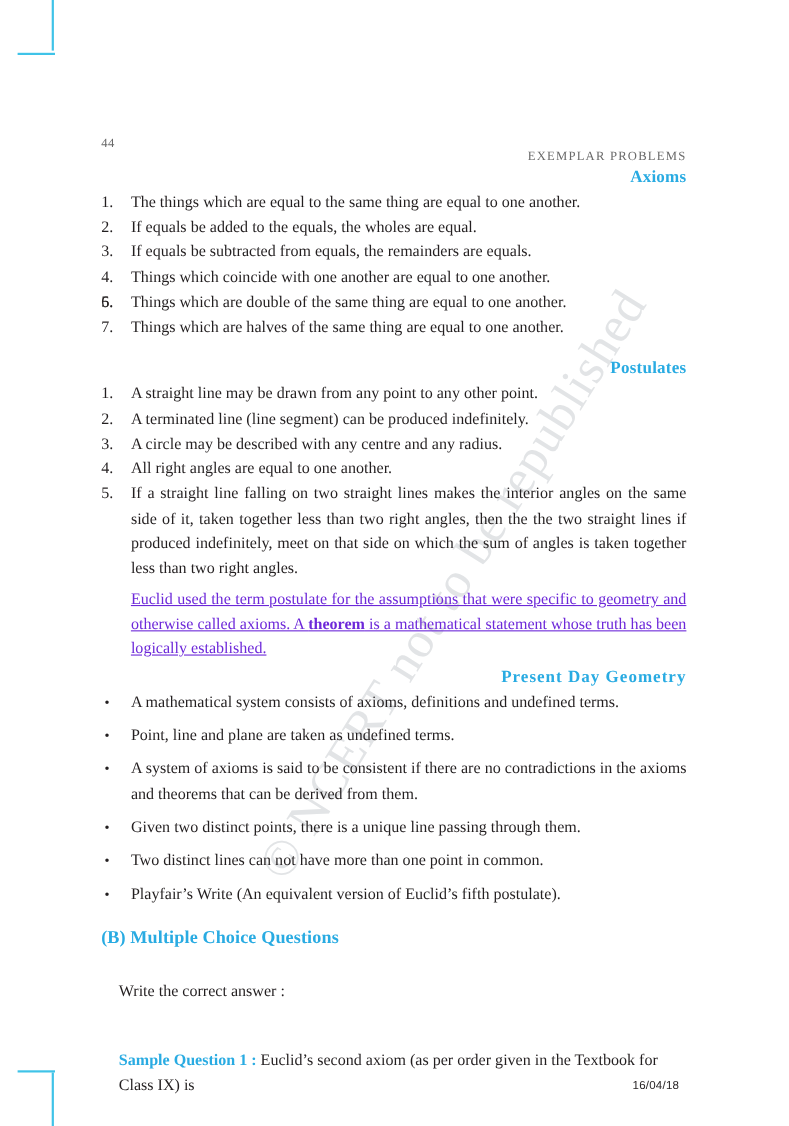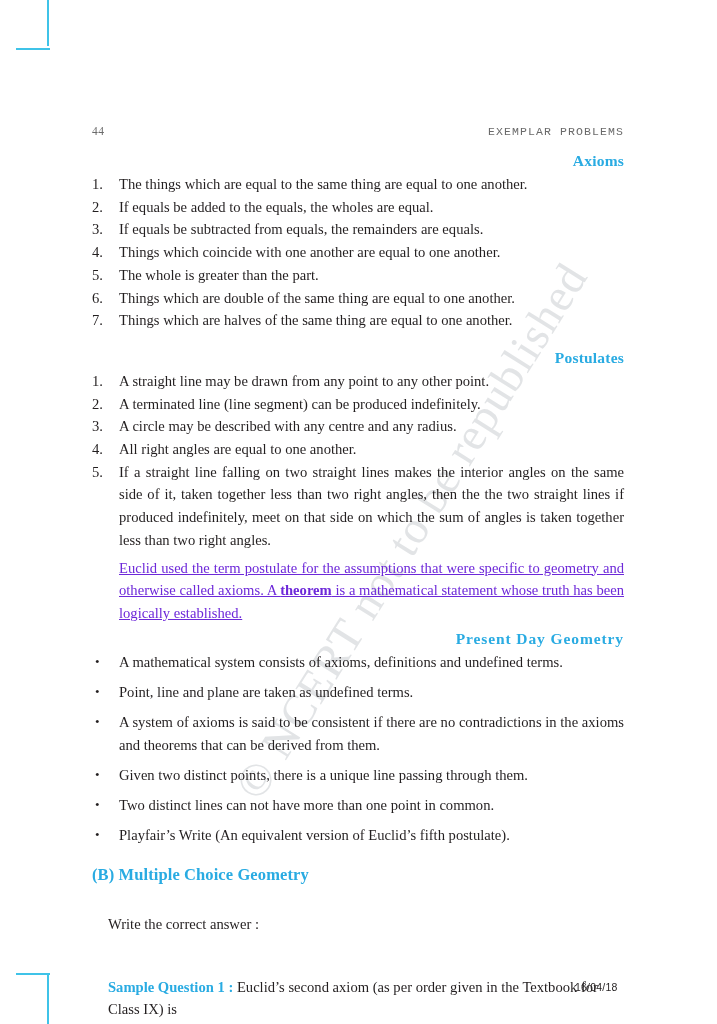--- a/index.html
+++ b/index.html
@@ -70,22 +70,21 @@
   }
   .runhead .folio {
     position: absolute;
     left: 0;
     top: 0;
     letter-spacing: 0.4px;
   }
   .runhead .title {
     position: absolute;
     right: 0;
-    top: 0;
-    font-family: Liberation Mono, monospace;
+    top: 11px;
   }
 
   .body {
     position: absolute;
     left: 92px;
     top: 152px;
     width: 532px;
   }
 
   h2.sec {
@@ -210,21 +209,20 @@
         <li class="item">
           <span class="marker">3.</span>
           <span>If equals be subtracted from equals, the remainders are equals.</span>
         </li>
         <li class="item">
           <span class="marker">4.</span>
           <span>Things which coincide with one another are equal to one another.</span>
         </li>
         <li class="item">
           <span class="marker">5.</span>
-          <span>The whole is greater than the part.</span>
         </li>
         <li class="item">
           <span class="marker">6.</span>
           <span>Things which are double of the same thing are equal to one another.</span>
         </li>
         <li class="item">
           <span class="marker">7.</span>
           <span>Things which are halves of the same thing are equal to one another.</span>
         </li>
       </ol>
@@ -282,21 +280,21 @@
           <span>Two distinct lines can not have more than one point in common.</span>
         </li>
         <li class="item bullet">
           <span class="marker">•</span>
           <span>Playfair’s Write (An equivalent version of Euclid’s fifth postulate).</span>
         </li>
       </ul>
 
       <div class="gap-18"></div>
 
-      <h2 class="mcq">(B) Multiple Choice Geometry</h2>
+      <h2 class="mcq">(B) Multiple Choice Questions</h2>
 
       <div class="gap-12"></div>
 
       <p class="plain">Write the correct answer :</p>
 
       <div class="gap-8"></div>
 
       <p class="plain"><span class="sq-label">Sample Question 1 :</span><span> Euclid’s second axiom (as per order given in the Textbook for Class IX) is</span></p>
 
     </div>

